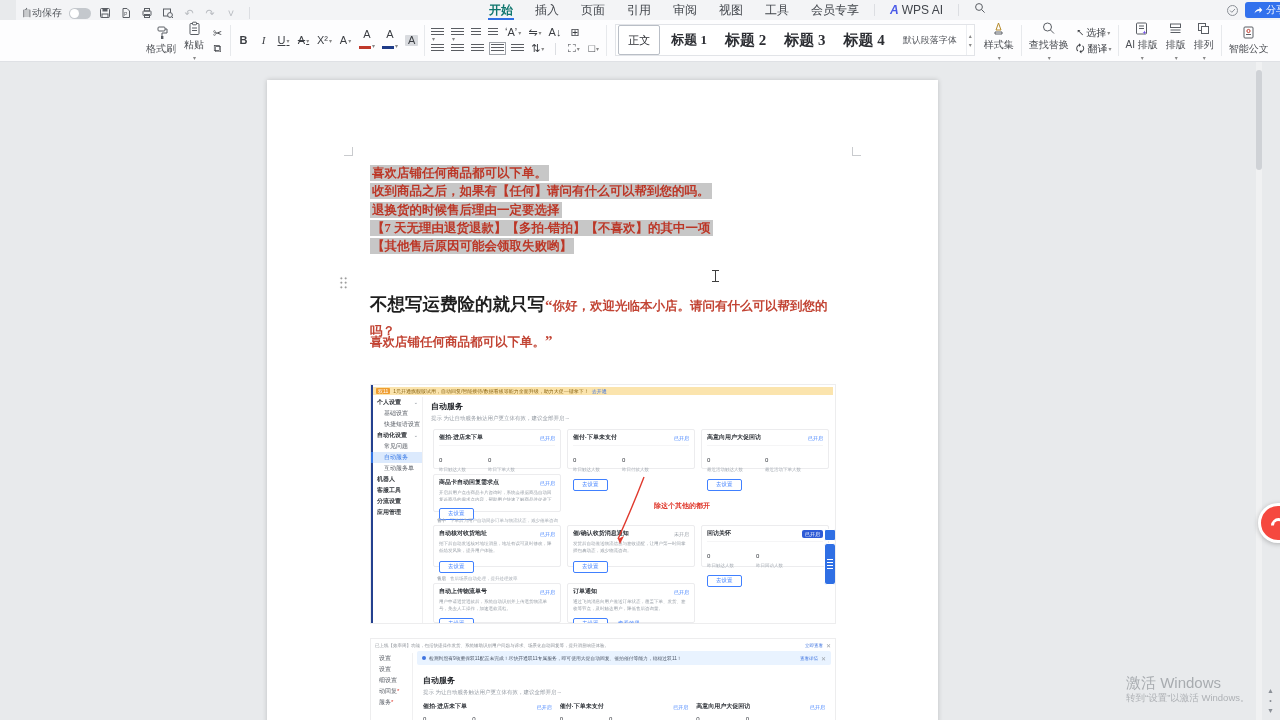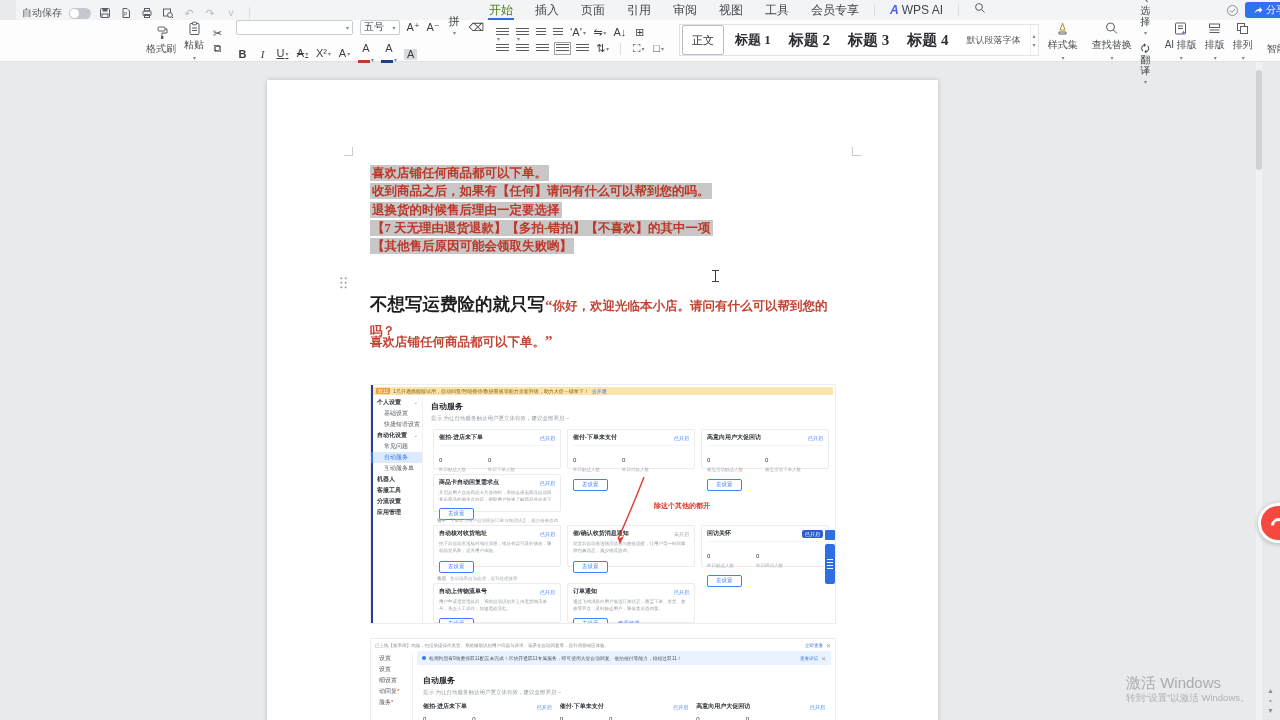--- a/index.html
+++ b/index.html
@@ -10,21 +10,21 @@
   .qa{display:flex;align-items:center;gap:7px;padding-left:6px}
   .qa-label{font-size:10px;color:#55585e;white-space:nowrap}
   .toggle{width:22px;height:11px;border-radius:6px;background:#c4c8cd;position:relative}
   .toggle::after{content:"";position:absolute;left:1px;top:1px;width:9px;height:9px;border-radius:50%;background:#fff}
   .qicon{width:14px;height:14px;display:flex;align-items:center;justify-content:center;color:#5a5e64;font-size:11px}
   .qicon svg{display:block}
   .gray{color:#b9bcc1}
   .vbar{width:1px;height:12px;background:#dcdee2;margin:0 4px}
   .tabs{position:absolute;left:462px;top:0;height:20px;display:flex;align-items:center}
   .tab{padding:0 11px;font-size:12px;height:20px;line-height:20px;color:#42464c;white-space:nowrap}
-  .tab.active{color:#4d7c0f;font-weight:normal;position:relative}
+  .tab.active{color:#0f766e;font-weight:bold;position:relative}
   .tab.active::after{content:"";position:absolute;left:10px;right:10px;bottom:0;height:2px;background:#2f6fe4}
   .ai-a{font-weight:bold;font-style:italic;color:#4a5ae8;margin-right:3px;font-size:12px}
   .tb-right{position:absolute;right:0;top:0;height:20px;display:flex;align-items:center;gap:6px}
   .share-btn{height:16px;background:#3271ed;color:#fff;font-size:10px;display:flex;align-items:center;gap:3px;
     padding:0 8px;border-radius:3px;margin-right:-14px}
   
   .ribbon{position:absolute;top:20px;left:0;right:0;height:42px;background:#fdfdfe;border-bottom:1px solid #dfe1e5;
     display:flex;align-items:stretch;padding-left:142px}
   .vdiv{width:1px;background:#e7e9ec;margin:5px 3px}
   .bigbtn{display:flex;flex-direction:column;align-items:center;justify-content:center;gap:2px;
@@ -227,34 +227,20 @@
     <span>粘贴</span>
   </div>
   <div class="stack2">
     <span class="fmt">✂</span>
     <span class="fmt">⧉</span>
   </div>
   <div class="vdiv"></div>
 
   <div class="stack2">
     <div class="r">
-      <span class="combo" style="width:118px">
-          <span></span>
-          <span class="car">▾</span>
-        </span>
-      <span class="combo" style="width:40px">
-          <span>五号</span>
-          <span class="car">▾</span>
-        </span>
-      <span class="fmt">A⁺</span>
-      <span class="fmt">A⁻</span>
-      <span class="fmt dd">拼</span>
-      <span class="fmt">⌫</span>
-    </div>
-    <div class="r">
       <span class="fmt" style="font-weight:bold">B</span>
       <span class="fmt serif" style="font-style:italic">I</span>
       <span class="fmt dd" style="text-decoration:underline">U</span>
       <span class="fmt dd" style="text-decoration:line-through">A</span>
       <span class="fmt dd">X²</span>
       <span class="fmt dd">A</span>
       <span class="fmt dd"><span>A</span><br><span class="ubar-red"></span></span>
       <span class="fmt dd"><span>A</span><br><span class="ubar-blue"></span></span>
       <span class="fmt shadeA">A</span>
     </div>

